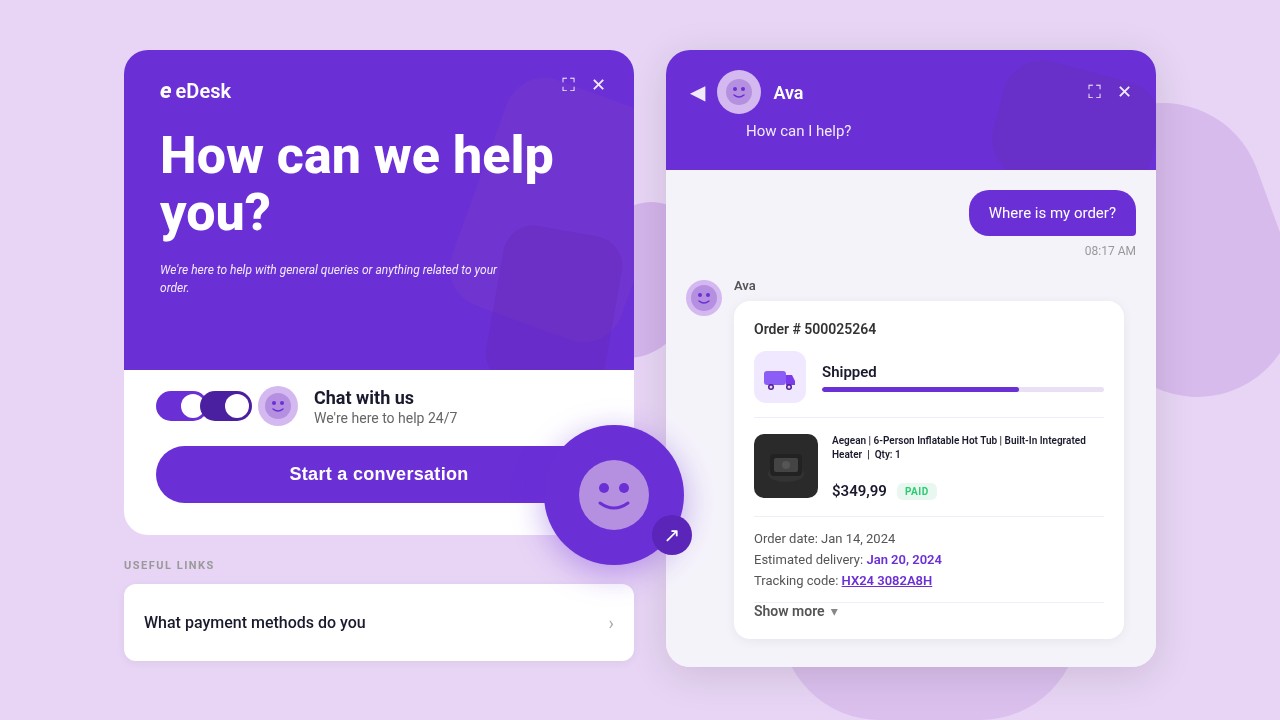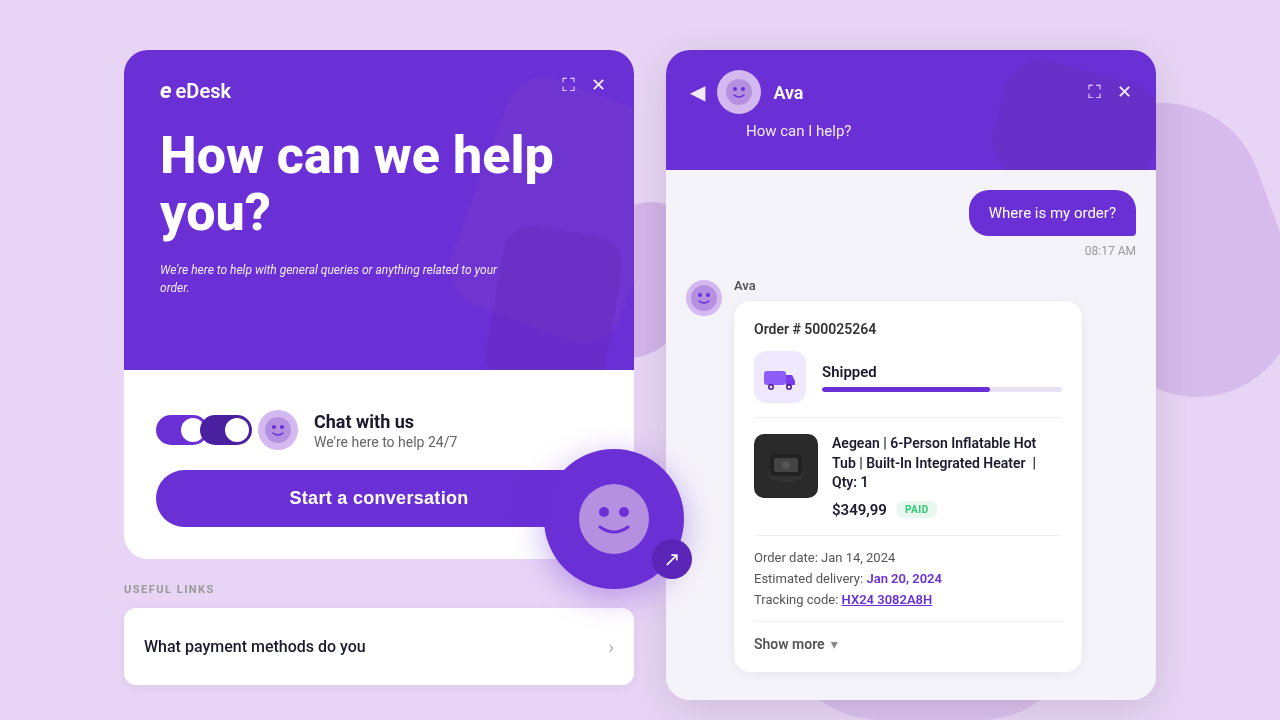--- a/index.html
+++ b/index.html
@@ -148,21 +148,21 @@
       line-height: 1.5;
       max-width: 340px;
       position: relative;
       z-index: 2;
       font-style: italic;
     }
 
     .left-bottom {
       background: white;
       border-radius: 0 0 24px 24px;
-      padding: 40px 32px 32px 32px;
+      padding: 16px 32px 32px 32px;
       position: relative;
     }
 
     .chat-option {
       display: flex;
       align-items: center;
       gap: 16px;
       margin-bottom: 20px;
     }
 
@@ -439,21 +439,21 @@
       font-weight: 600;
       color: #555;
       margin-bottom: 8px;
     }
 
     
     .order-card {
       background: white;
       border-radius: 16px;
       padding: 20px;
-      width: 348px;
+      width: 390px;
       box-shadow: 0 2px 12px rgba(0,0,0,0.06);
     }
 
     .order-number {
       font-size: 14px;
       font-weight: 600;
       color: #333;
       margin-bottom: 14px;
     }
 
@@ -511,25 +511,25 @@
       border-radius: 10px;
       flex-shrink: 0;
       display: flex;
       align-items: center;
       justify-content: center;
     }
     .product-details {
       flex: 1;
     }
     .product-name {
-      font-size: 14px;
+      font-size: 10px;
       font-weight: 600;
       color: #1a1a2e;
       line-height: 1.4;
-      margin-bottom: 8px;
+      margin-bottom: 20px;
     }
     .product-price-row {
       display: flex;
       align-items: center;
       gap: 10px;
     }
     .product-price {
       font-size: 15px;
       font-weight: 600;
       color: #1a1a2e;
@@ -561,21 +561,20 @@
       color: #6b2fd6;
       font-weight: 600;
       text-decoration: underline;
       cursor: pointer;
     }
 
     .show-more-row {
       display: flex;
       align-items: center;
       gap: 6px;
-      padding-top: 14px;
       border-top: 1px solid #f0edf8;
       margin-top: 14px;
       cursor: pointer;
     }
     .show-more-text {
       font-size: 14px;
       font-weight: 600;
       color: #555;
     }
     .show-more-chevron {

